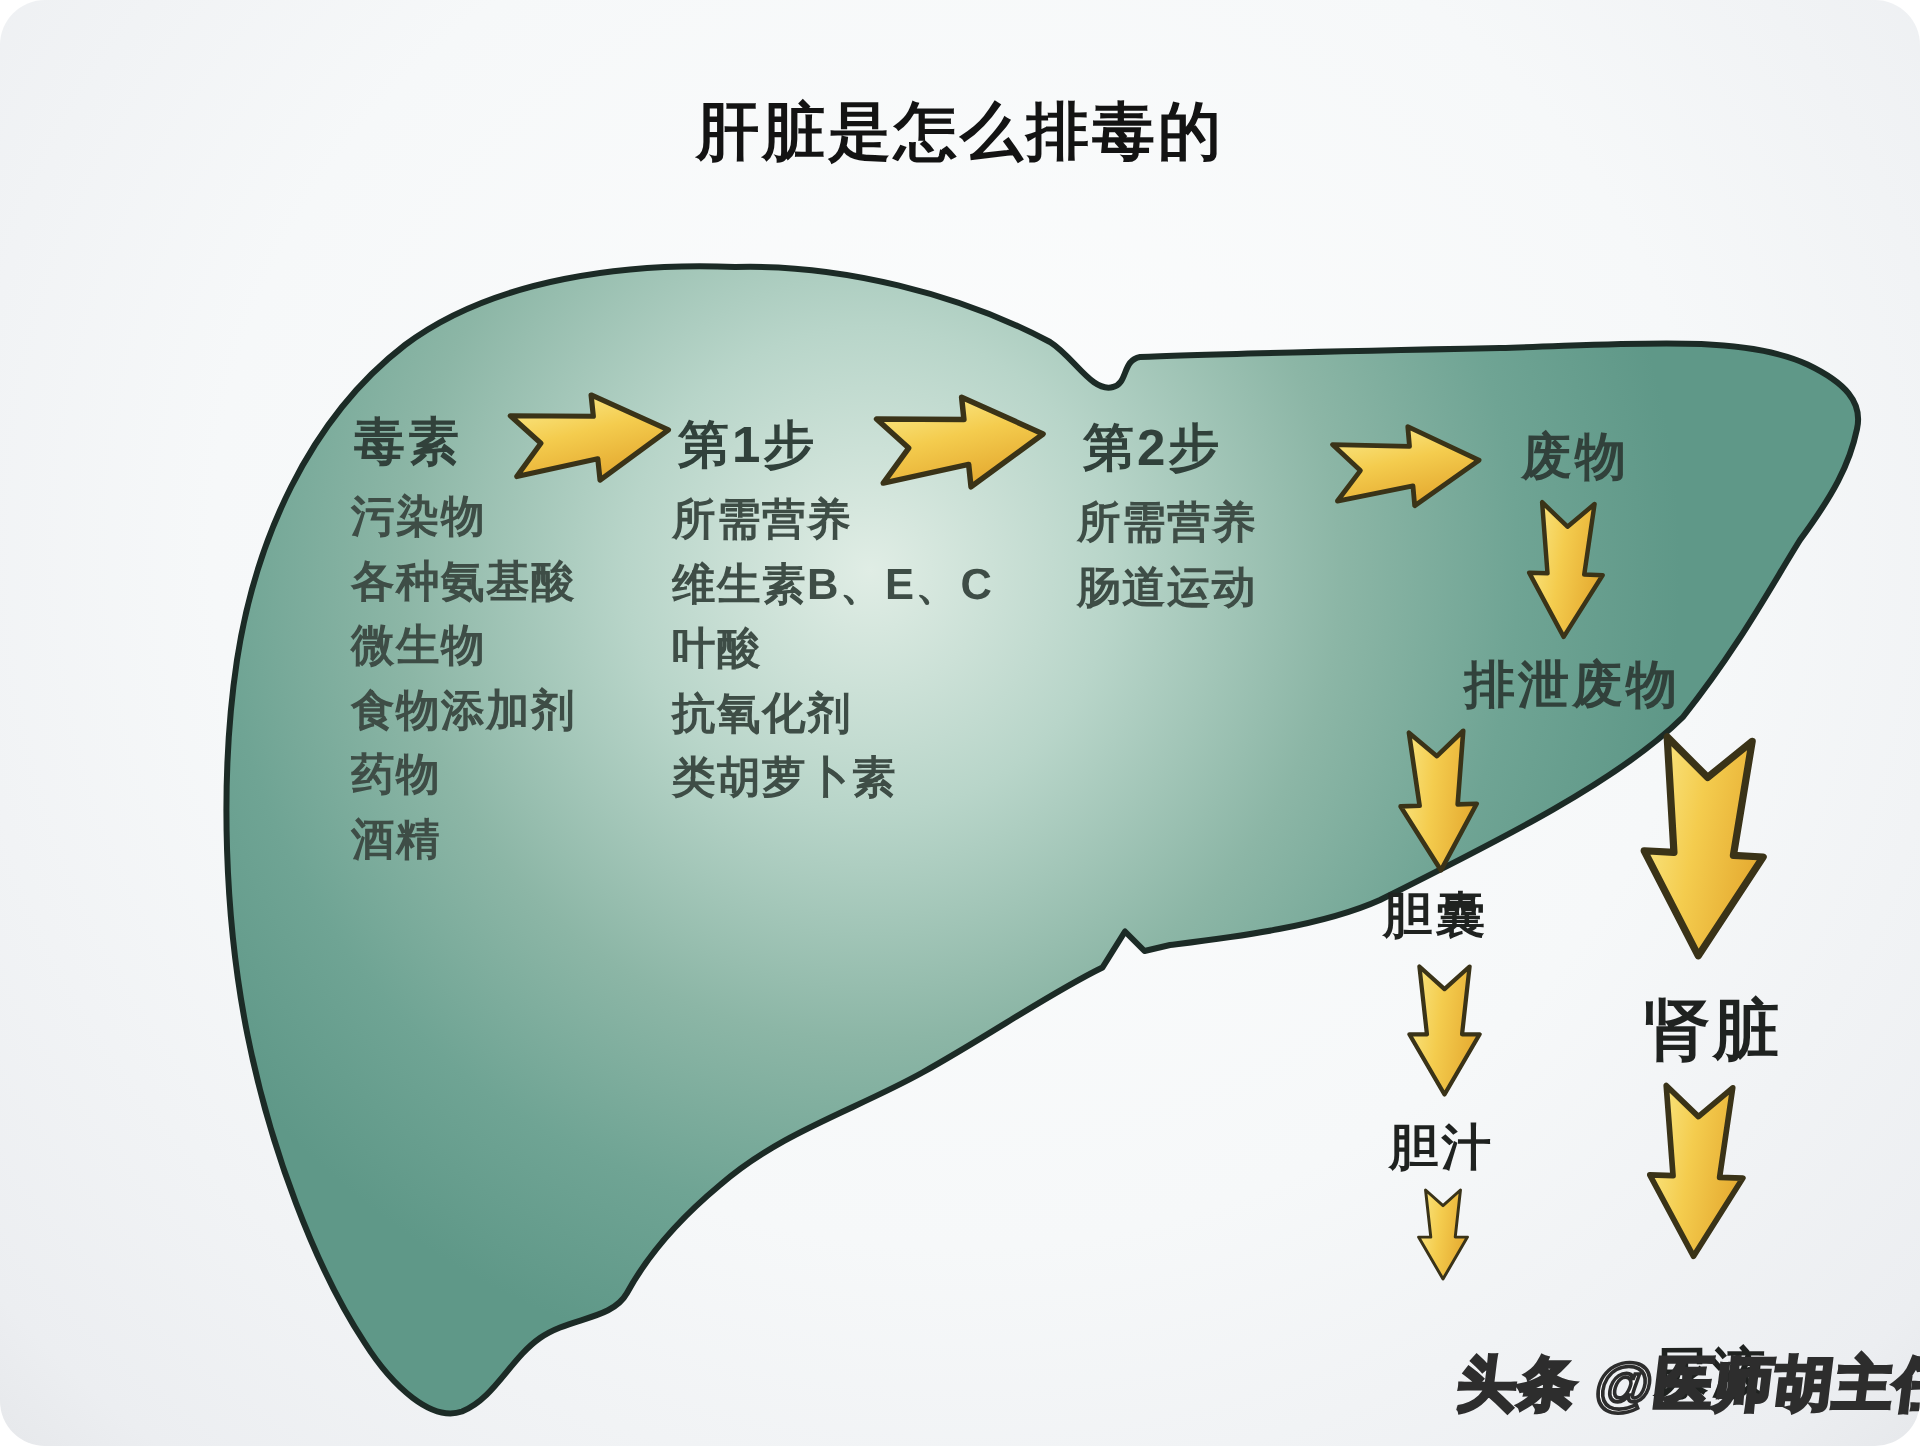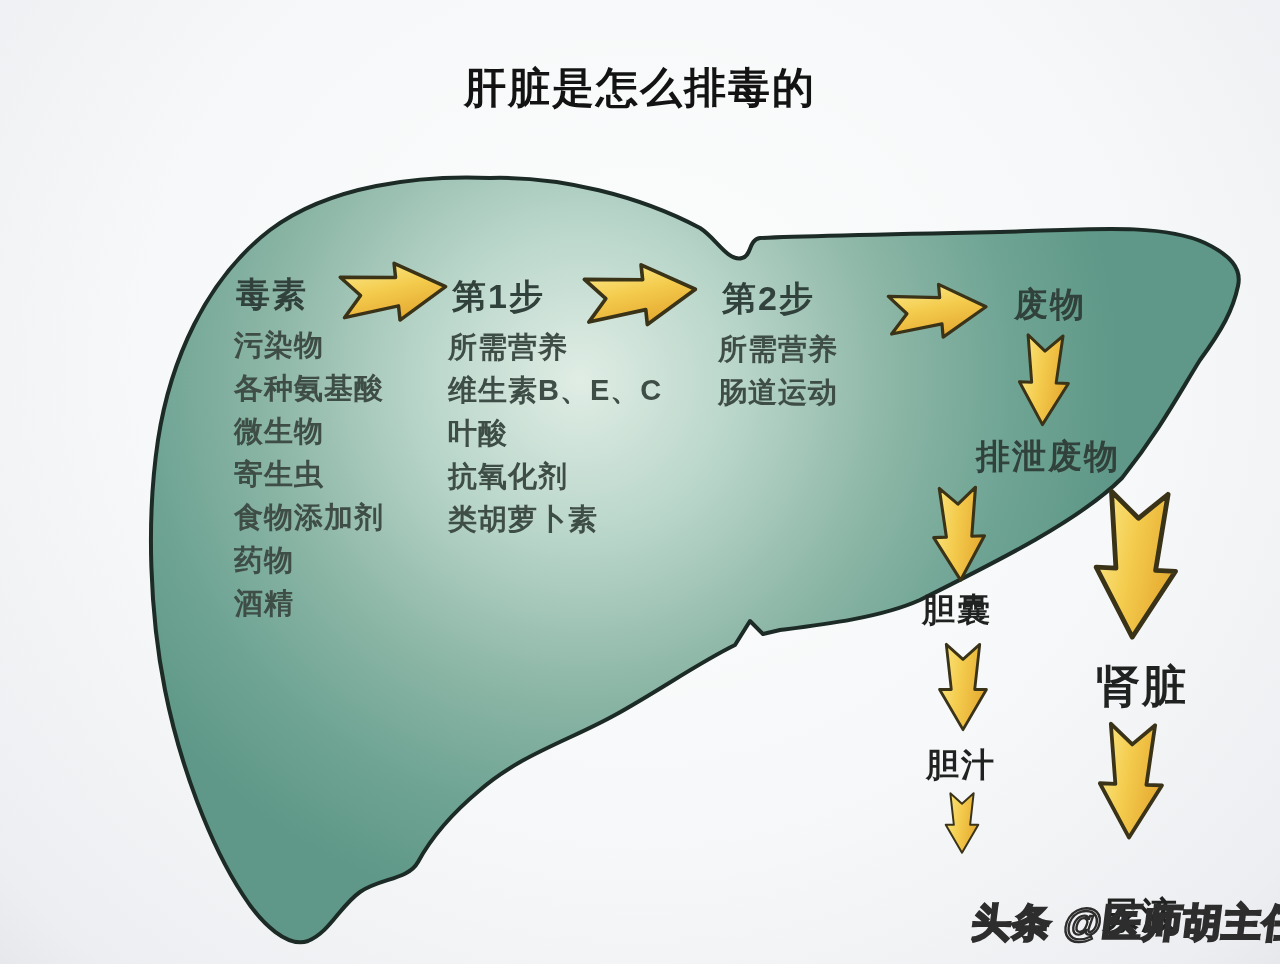--- a/index.html
+++ b/index.html
@@ -2,20 +2,21 @@
 <html><head>
 <meta charset="utf-8">
 <style>
   html,body{margin:0;padding:0;}
   .stage{
     position:relative;
     width:1280px;height:964px;
     overflow:hidden;
     background:radial-gradient(ellipse at 50% 38%, #fcfdfd 0%, #f6f8f9 55%, #eceef1 92%, #e6e8eb 100%);
     font-family:"Liberation Sans","DejaVu Sans",sans-serif;
+    border-radius:30px;
   }
   .liver-svg{position:absolute;left:0;top:0;width:1280px;height:964px;}
   .arrow{position:absolute;overflow:visible;}
   .lbl{position:absolute;white-space:nowrap;font-weight:700;color:#36463f;}
   .hdr{font-size:34px;letter-spacing:2px;color:#31413b;}
   .items{font-size:29px;line-height:43px;letter-spacing:1px;color:#3e4d46;}
   .blk{color:#1f2220;}
   .title{
     position:absolute;left:0;top:60px;width:1280px;text-align:center;
     font-size:42px;font-weight:800;letter-spacing:2px;color:#131313;
@@ -113,21 +114,20 @@
       <use href="#arrow-down"></use>
     </svg>
 
   <div class="title">肝脏是怎么排毒的</div>
 
   <div class="lbl hdr" style="left:236px;top:272px;">毒素</div>
   <div class="lbl items" style="left:234px;top:324px;">
     <div>污染物</div>
     <div>各种氨基酸</div>
     <div>微生物</div>
-    <div>寄生虫</div>
     <div>食物添加剂</div>
     <div>药物</div>
     <div>酒精</div>
   </div>
 
   <div class="lbl hdr" style="left:452px;top:274px;">第1步</div>
   <div class="lbl items" style="left:448px;top:326px;">
     <div>所需营养</div>
     <div>维生素B、E、C</div>
     <div>叶酸</div>

